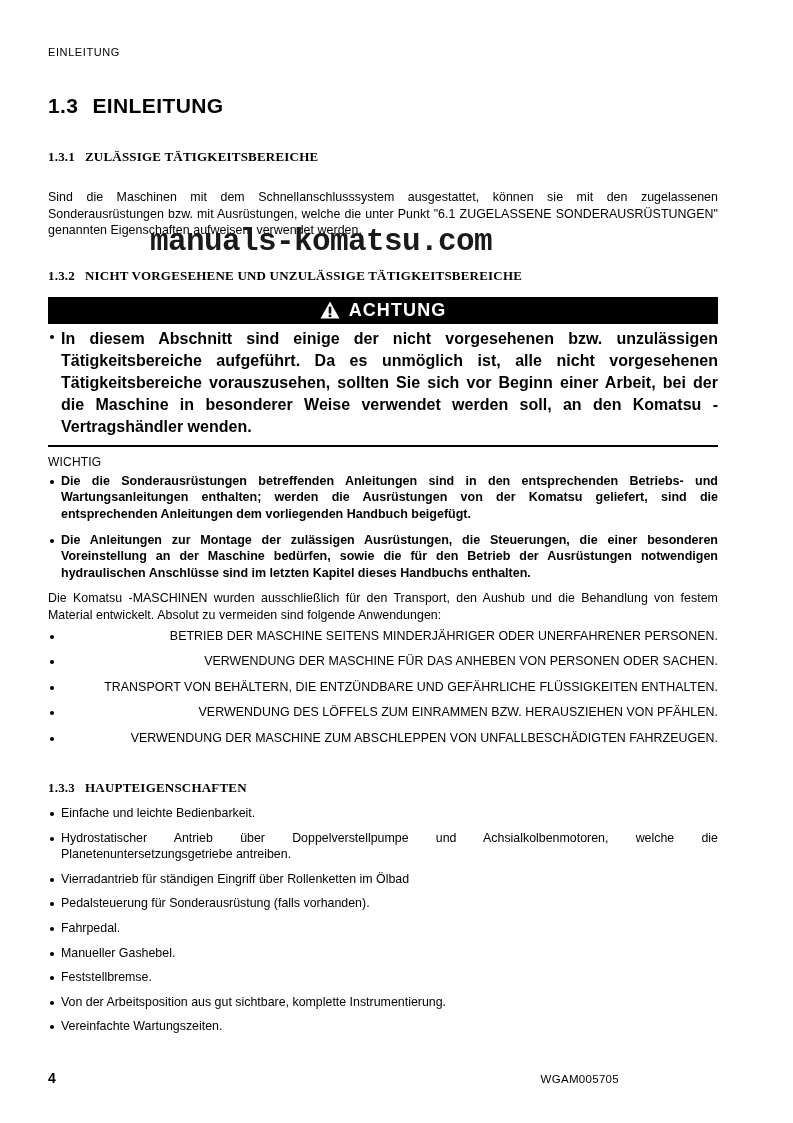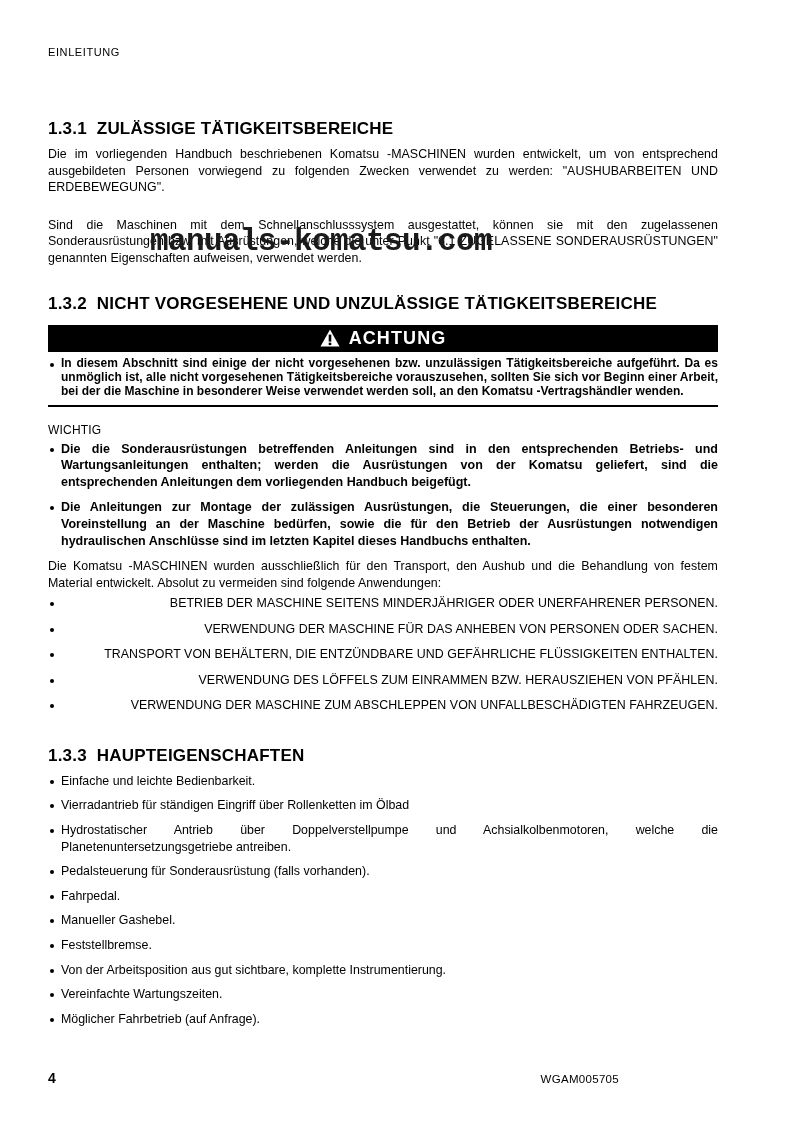--- a/index.html
+++ b/index.html
@@ -46,26 +46,27 @@
     font-size: 21px;
     font-weight: bold;
     letter-spacing: 0.4px;
     margin: 0 0 0 0;
     padding: 0;
     line-height: 28px;
   }
   h1.sec-title .num { margin-right: 14px; }
 
   h2.sub-title {
-    font-size: 17px;
+    font-size: 13px;
     font-weight: bold;
     letter-spacing: 0.2px;
     margin: 26px 0 6px 0;
     padding: 0;
     line-height: 22px;
+    font-family: Liberation Serif, serif;
   }
   h2.sub-title .num { margin-right: 10px; }
 
   p.body {
     font-size: 12.4px;
     line-height: 16.6px;
     margin: 6px 0 0 0;
     text-align: justify;
     letter-spacing: 0.05px;
   }
@@ -100,23 +101,23 @@
     margin: 4px 0 0 0;
   }
   .warn-body ul {
     margin: 0;
     padding: 0;
     list-style: none;
   }
   .warn-body li {
     position: relative;
     padding-left: 13px;
-    font-size: 12px;
-    font-weight: bold;
-    line-height: 14px;
+    font-size: 16px;
+    font-weight: bold;
+    line-height: 22px;
     text-align: justify;
     letter-spacing: 0.02px;
   }
   .warn-body li::before {
     content: "";
     position: absolute;
     left: 2px;
     top: 7px;
     width: 4px;
     height: 4px;
@@ -127,21 +128,21 @@
     border: none;
     border-top: 2.2px solid #000;
     margin: 7px 0 0 0;
     height: 0;
   }
 
   
   .important-label {
     font-size: 12px;
     letter-spacing: 0.2px;
-    margin: 16px 0 3px 0;
+    margin: 8px 0 3px 0;
     line-height: 15px;
   }
 
   ul.bullets {
     margin: 0;
     padding: 0;
     list-style: none;
   }
   ul.bullets li {
     position: relative;
@@ -217,26 +218,28 @@
 </style>
 </head>
 <body>
 
 <div class="page">
 
   <div class="running-head">EINLEITUNG</div>
 
   <div class="content">
 
+    <h1 class="sec-title">
+      <span class="num">1.3</span><span>EINLEITUNG</span>
+    </h1>
 
     <h2 class="sub-title">
       <span class="num">1.3.1</span><span>ZULÄSSIGE TÄTIGKEITSBEREICHE</span>
     </h2>
 
-    <p class="body">Die im vorliegenden Handbuch beschriebenen Komatsu -MASCHINEN wurden entwickelt, um von entsprechend ausgebildeten Personen vorwiegend zu folgenden Zwecken verwendet zu werden: "AUSHUBARBEITEN UND ERDEBEWEGUNG".</p>
     <p class="body tight">Sind die Maschinen mit dem Schnellanschlusssystem ausgestattet, können sie mit den zugelassenen Sonderausrüstungen bzw. mit Ausrüstungen, welche die unter Punkt "6.1 ZUGELASSENE SONDERAUSRÜSTUNGEN" genannten Eigenschaften aufweisen, verwendet werden.</p>
 
     <h2 class="sub-title">
       <span class="num">1.3.2</span><span>NICHT VORGESEHENE UND UNZULÄSSIGE TÄTIGKEITSBEREICHE</span>
     </h2>
 
     <div class="warn-bar">
       <span class="tri">
         <svg width="20" height="18" viewBox="0 0 20 18" aria-hidden="true">
           <polygon points="10,0.5 19.5,17.5 0.5,17.5" fill="#ffffff"></polygon>
@@ -270,29 +273,28 @@
       <li>VERWENDUNG DES LÖFFELS ZUM EINRAMMEN BZW. HERAUSZIEHEN VON PFÄHLEN.</li>
       <li>VERWENDUNG DER MASCHINE ZUM ABSCHLEPPEN VON UNFALLBESCHÄDIGTEN FAHRZEUGEN.</li>
     </ul>
 
     <h2 class="sub-title">
       <span class="num">1.3.3</span><span>HAUPTEIGENSCHAFTEN</span>
     </h2>
 
     <ul class="bullets features">
       <li>Einfache und leichte Bedienbarkeit.</li>
+      <li>Hydrostatischer Antrieb über Doppelverstellpumpe und Achsialkolbenmotoren, welche die Planetenuntersetzungsgetriebe antreiben.</li>
       <li>Vierradantrieb für ständigen Eingriff über Rollenketten im Ölbad</li>
-      <li>Hydrostatischer Antrieb über Doppelverstellpumpe und Achsialkolbenmotoren, welche die Planetenuntersetzungsgetriebe antreiben.</li>
       <li>Pedalsteuerung für Sonderausrüstung (falls vorhanden).</li>
       <li>Fahrpedal.</li>
       <li>Manueller Gashebel.</li>
       <li>Feststellbremse.</li>
       <li>Von der Arbeitsposition aus gut sichtbare, komplette Instrumentierung.</li>
       <li>Vereinfachte Wartungszeiten.</li>
-      <li>Möglicher Fahrbetrieb (auf Anfrage).</li>
     </ul>
 
   </div>
 
   <div class="watermark">manuals-komatsu.com</div>
 
   <div class="footer-page">4</div>
   <div class="footer-code">WGAM005705</div>
 
 </div>

